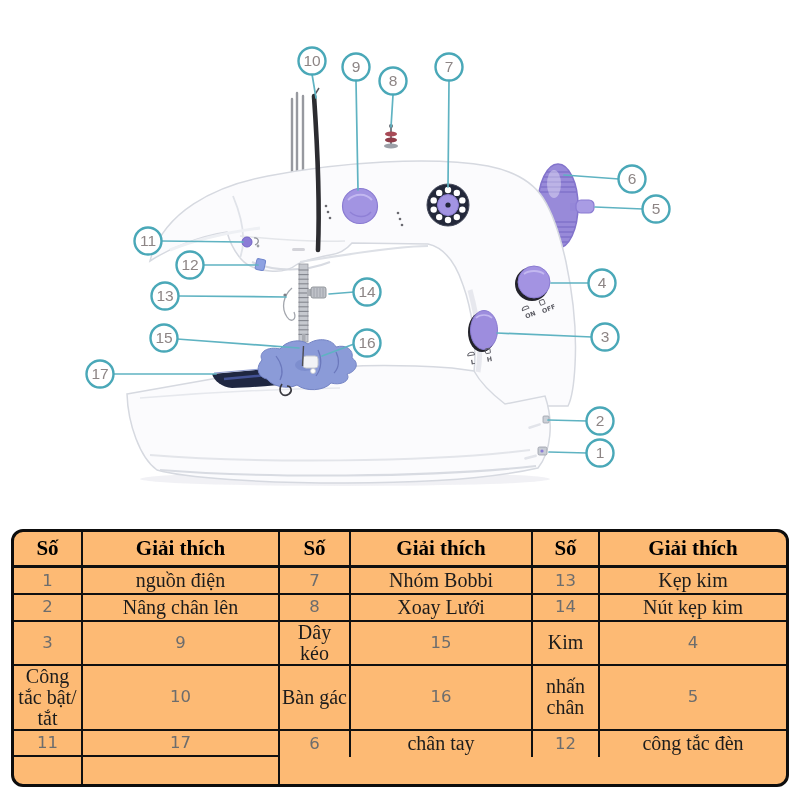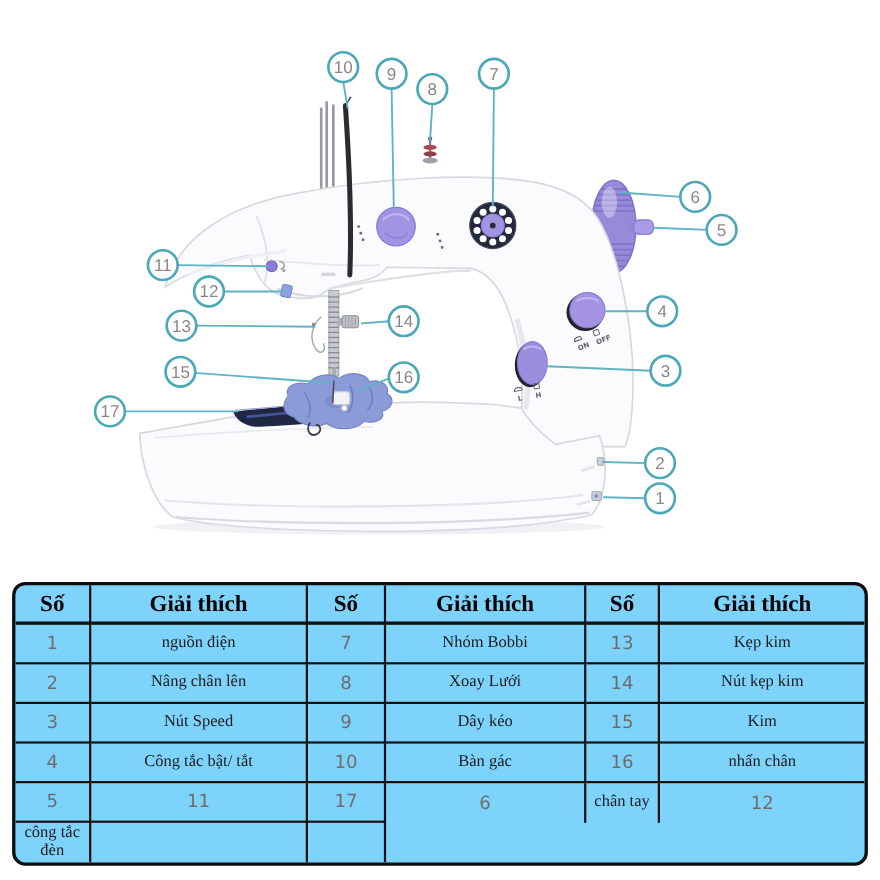--- a/index.html
+++ b/index.html
@@ -2,32 +2,32 @@
 <html><head>
 <meta charset="utf-8">
 <style>
   html,body{margin:0;padding:0;background:#ffffff;}
   .stage{position:relative;width:800px;height:800px;background:#ffffff;overflow:hidden;
          font-family:"Liberation Sans","DejaVu Sans",sans-serif;}
   .stage svg{position:absolute;left:0;top:0;}
 
   
   .ref-table{position:absolute;left:11px;top:529px;width:778px;height:258px;
-    border:3px solid #0d0d0d;border-radius:12px;background:#7dd3fc;box-sizing:border-box;
+    border:3px solid #0d0d0d;border-radius:12px;background:#fdba74;box-sizing:border-box;
     display:grid;grid-template-columns:69px 197px 71px 182px 67px 186px;
     grid-template-rows:36px repeat(6,1fr);overflow:hidden;}
   .c{display:flex;align-items:center;justify-content:center;text-align:center;
      border-right:2.5px solid #101010;border-bottom:2.5px solid #101010;
      padding:0 2px;box-sizing:border-box;line-height:1.05;}
   .c:nth-child(6n){border-right:0;}
   .lr{border-bottom:0 !important;}
   .hd{font-family:"Liberation Serif","DejaVu Serif",serif;font-weight:700;font-size:21px;
       color:#000;border-bottom-width:3px;}
   .num{font-family:"DejaVu Sans","Liberation Sans",sans-serif;font-size:16.5px;color:#6d6d6d;}
-  .desc{font-family:"Liberation Serif","DejaVu Serif",serif;font-size:15px;color:#1c1c1c;}
+  .desc{font-family:"Liberation Serif","DejaVu Serif",serif;font-size:20px;color:#1c1c1c;}
 
   .callout-circle{fill:#ffffff;stroke:#4aa8b8;stroke-width:2.4px;}
   .callout-num{fill:#8d8585;font-size:15.5px;text-anchor:middle;
                font-family:"Liberation Sans","DejaVu Sans",sans-serif;}
   .leader{stroke:#5fb3c2;stroke-width:1.7px;fill:none;stroke-linecap:round;}
   .tinylabel{fill:#5c5c64;font-size:6.3px;font-weight:700;
              font-family:"DejaVu Sans",sans-serif;}
 </style>
 </head>
 <body>
@@ -363,21 +363,20 @@
   <div class="c desc">Kẹp kim</div>
 
   <div class="c num">2</div>
   <div class="c desc">Nâng chân lên</div>
   <div class="c num">8</div>
   <div class="c desc">Xoay Lưới</div>
   <div class="c num">14</div>
   <div class="c desc">Nút kẹp kim</div>
 
   <div class="c num">3</div>
-  <div class="c desc">Nút Speed</div>
   <div class="c num">9</div>
   <div class="c desc">Dây kéo</div>
   <div class="c num">15</div>
   <div class="c desc">Kim</div>
 
   <div class="c num">4</div>
   <div class="c desc">Công tắc bật/ tắt</div>
   <div class="c num">10</div>
   <div class="c desc">Bàn gác</div>
   <div class="c num">16</div>

